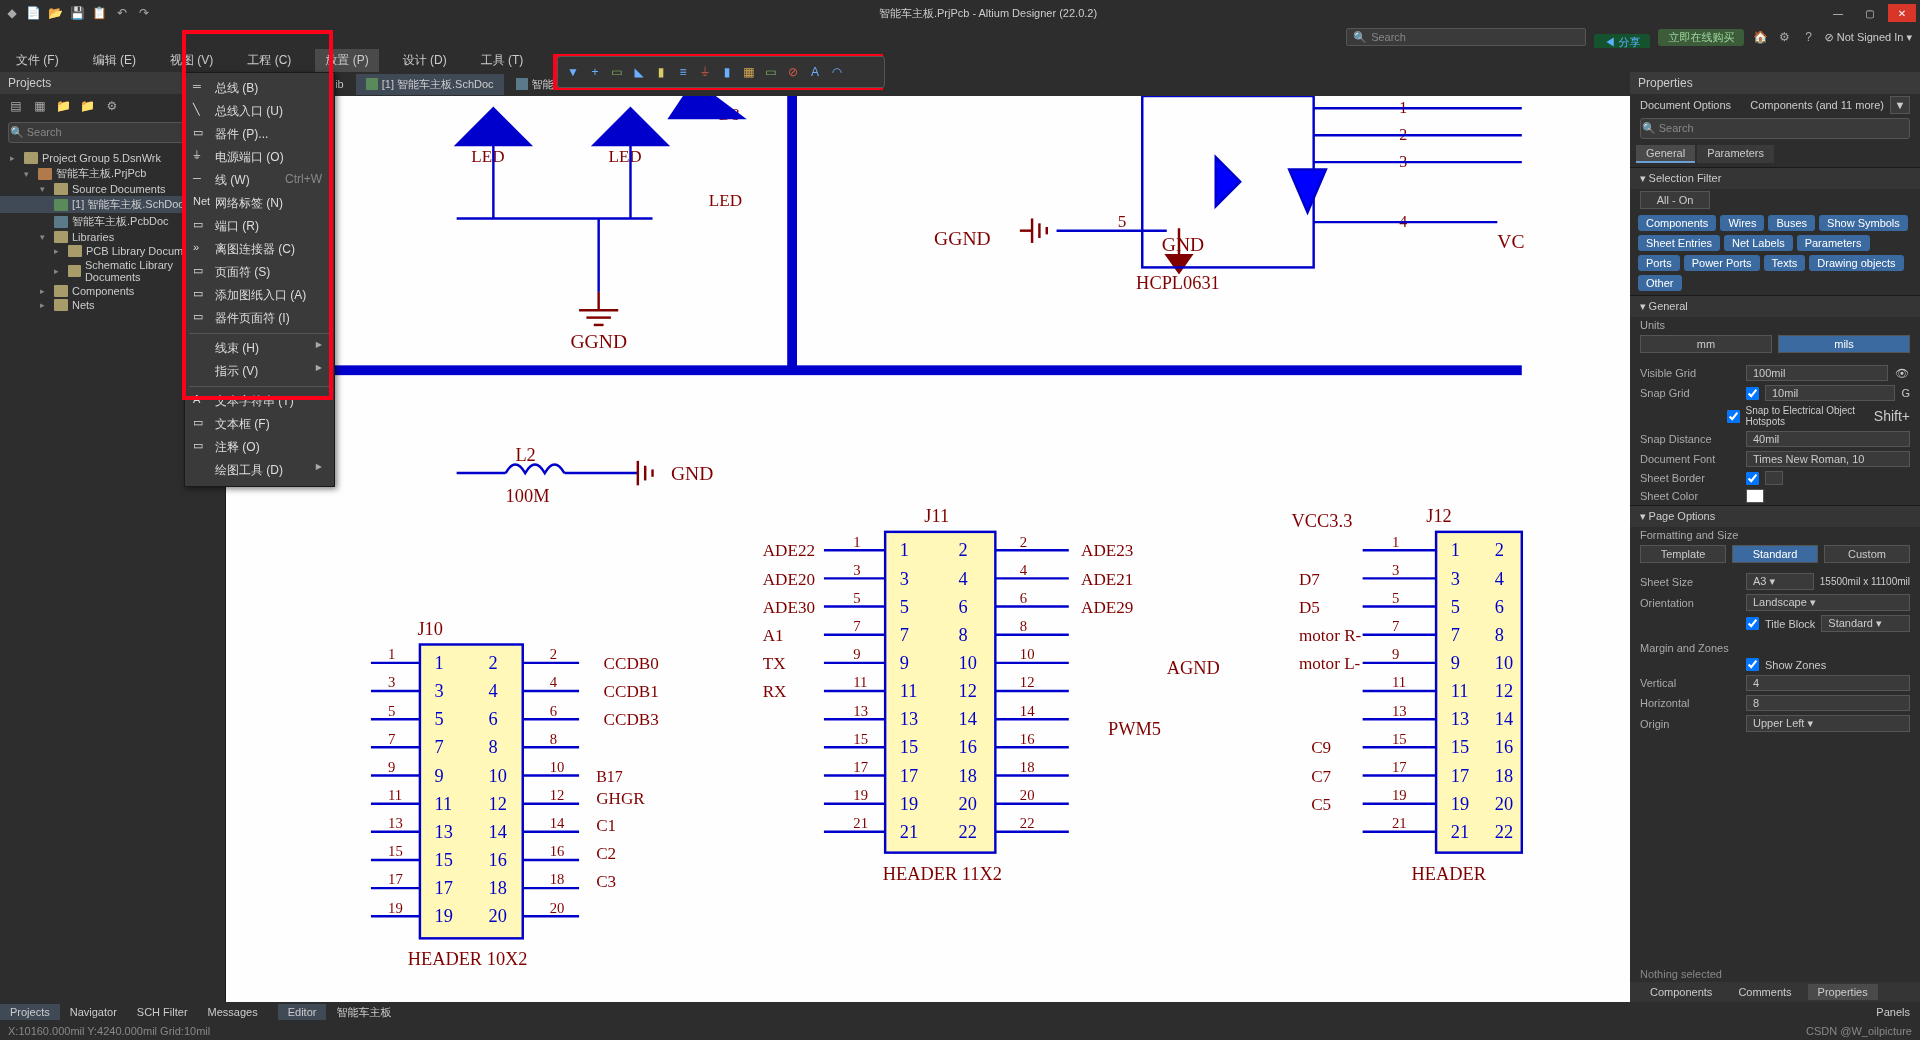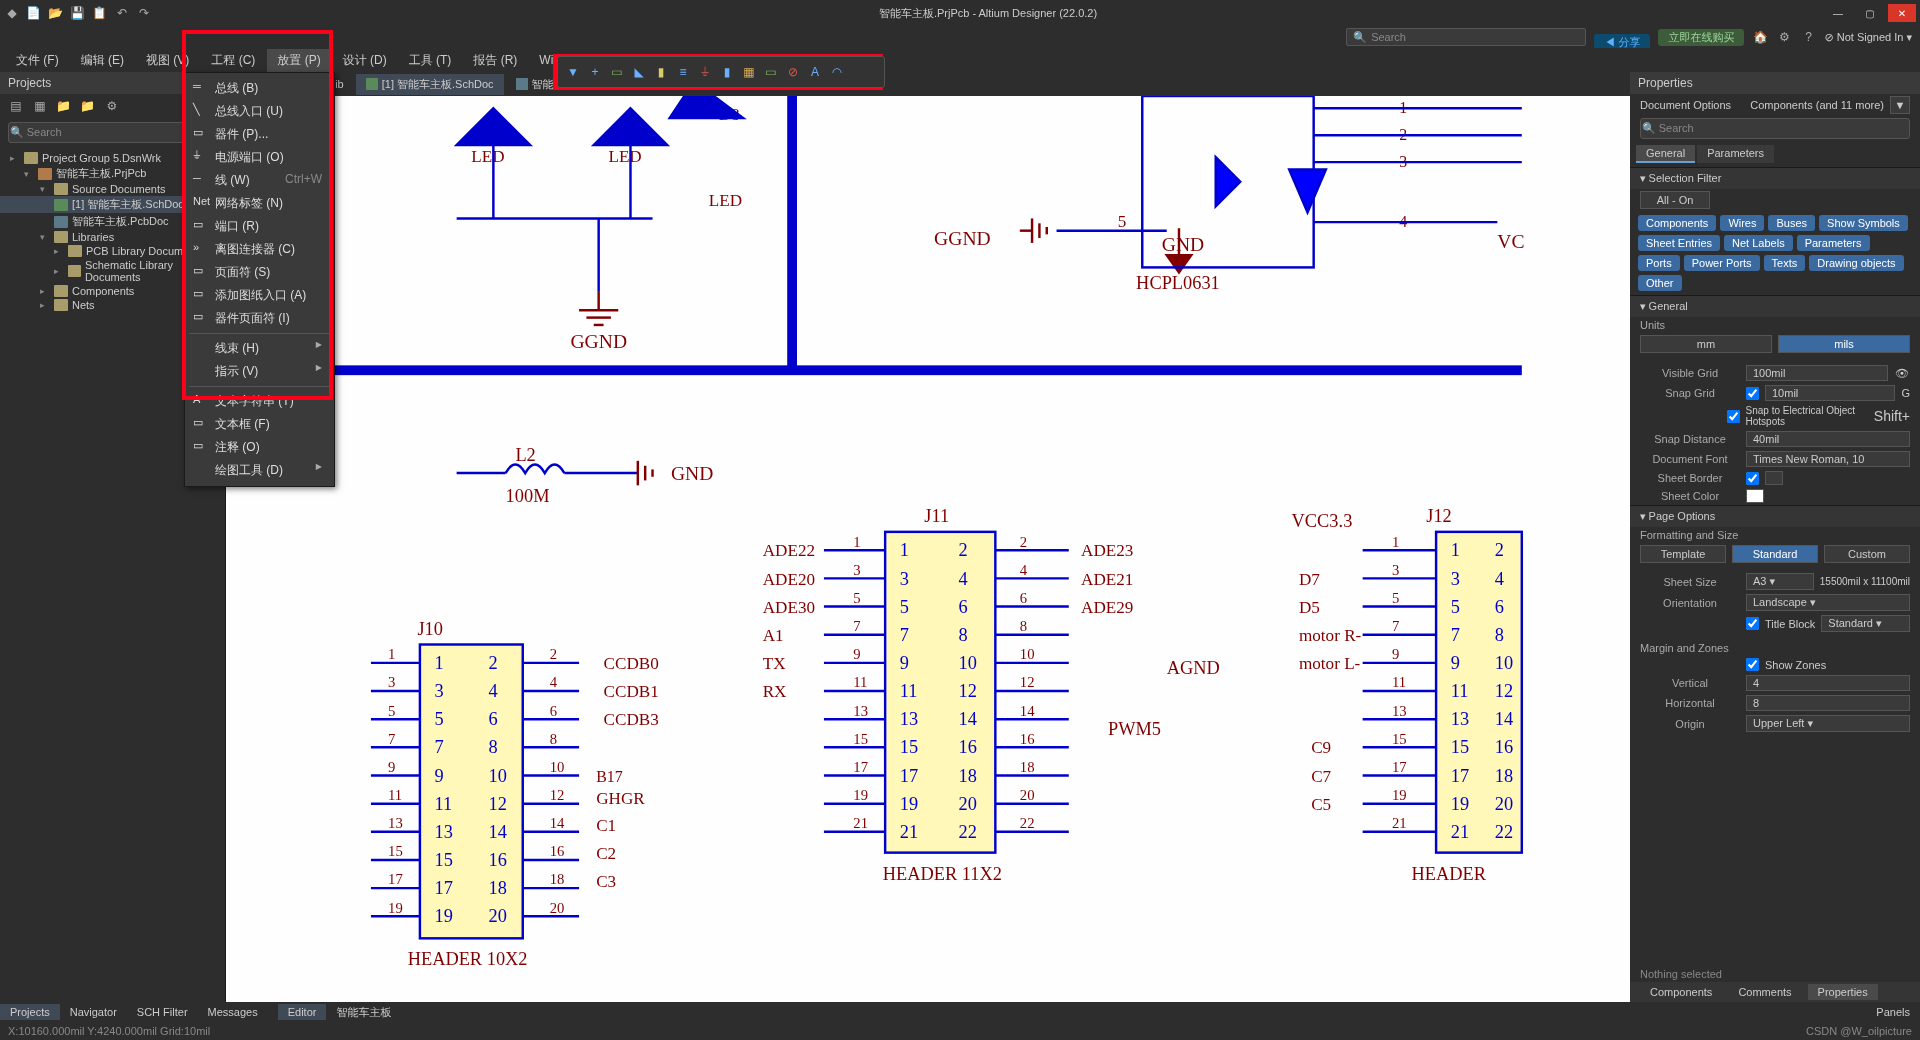--- a/index.html
+++ b/index.html
@@ -8,23 +8,23 @@
 .titlebar .icons-left { display:flex; gap:6px; align-items:center; }
 .tbico { width:16px; height:16px; display:inline-flex; align-items:center; justify-content:center; font-size:12px; color:#aaa; }
 .titlebar .title { flex:1; text-align:center; font-size:11px; color:#ccc; }
 .titlebar .right { display:flex; gap:4px; }
 .winbtn { width:28px; height:18px; display:flex; align-items:center; justify-content:center; font-size:10px; color:#ccc; }
 .winbtn.close { background:#d9362a; color:#fff; }
 .topstrip { height:22px; background:#2d2d2d; display:flex; align-items:center; justify-content:space-between; padding:0 8px; }
 .topstrip .search { width:240px; height:18px; background:#3a3a3a; border:1px solid #555; border-radius:2px; font-size:11px; padding:0 6px; color:#888; display:flex; align-items:center; gap:4px; }
 .topstrip .rbtns { display:flex; gap:8px; align-items:center; }
 .pill { padding:1px 10px; border-radius:3px; font-size:11px; }
-.pill.share { background:#0c4a6e; color:#5bb0ff;margin-top:11px; }
+.pill.share { background:#14532d; color:#5bb0ff;margin-top:11px; }
 .pill.buy { background:#3d5c3a; color:#9bd49b;text-align:right; }
-.menubar { height:24px; background:#2d2d2d; display:flex; align-items:center; padding:0 6px; gap:2px; position:relative; z-index:5; }
+.menubar { height:24px; background:#2d2d2d; display:flex; align-items:center; padding:0 6px; gap:14px; position:relative; z-index:5; }
 .menubar span { padding:3px 10px; font-size:12px; color:#ccc; }
 .menubar span:nth-child(5) { background:#4a4a4a; }
 .mainlayout { display:flex; height:calc(1040px - 26px - 22px - 24px - 20px - 18px); }
 .leftpanel { width:226px; background:#2d2d2d; display:flex; flex-direction:column; border-right:1px solid #1a1a1a; }
 .panelhead { background:#3a3a3a; padding:4px 8px; font-size:12px; }
 .panelTools { display:flex; gap:8px; padding:4px 8px; }
 .panelSearch { margin:4px 8px; background:#3a3a3a; border:1px solid #555; border-radius:3px; padding:3px 1px; color:#888; font-size:11px; }
 .tree { padding:4px 0; font-size:11px; }
 .tree .node { padding:1px 0 1px 10px; display:flex; align-items:center; gap:4px; }
 .tree .ind1 { padding-left:24px; }
@@ -46,21 +46,21 @@
 .dropdown .arrow::after { content:"▶"; font-size:8px; color:#aaa; }
 .redbox { position:absolute; border:4px solid #ff001a; z-index:30; pointer-events:none; }
 .topiconbar { position:absolute; left:557px; top:56px; width:328px; height:32px; background:#333; border:1px solid #555; border-radius:3px; display:flex; align-items:center; gap:4px; padding:0 6px; z-index:30; }
 .tib { width:18px; height:18px; display:inline-flex; align-items:center; justify-content:center; font-size:12px; }
 .rightpanel { width:290px; background:#2d2d2d; display:flex; flex-direction:column; overflow-y:auto; }
 .rp-head { background:#3a3a3a; padding:4px 8px; font-size:12px; display:flex; align-items:center; }
 .rp-row { display:flex; align-items:center; padding:2px 10px; gap:6px; font-size:11px; }
 .rp-sec { background:#353535; padding:4px 10px; font-size:11px; border-top:1px solid #1a1a1a; }
 .chip { background:#3a6aa0; color:#fff; padding:2px 8px; border-radius:3px; font-size:11px; display:inline-block; margin:2px; }
 .chipbox { padding:2px 6px; display:flex; flex-wrap:wrap; }
-.rlabel { width:100px; text-align:center; color:#aaa; }
+.rlabel { width:100px; text-align:left; color:#aaa; }
 .rfield { flex:1; background:#3a3a3a; border:1px solid #555; padding:1px 6px; color:#ccc; }
 .rbtn3 { flex:1; text-align:center; padding:2px 0; background:#3a3a3a; border:1px solid #555; font-size:11px; }
 .rbtn3.active { background:#3a6aa0; color:#fff; }
 .rtabs { display:flex; gap:2px; padding:4px 6px; }
 .rtab { padding:2px 10px; font-size:11px; background:#3a3a3a; }
 .rtab.active { background:#4a4a4a; border-bottom:2px solid #6aa0d6; }
 .statusbar { height:20px; background:#2d2d2d; display:flex; align-items:center; font-size:11px; }
 .sbtn { padding:2px 10px; }
 .infobar { height:18px; background:#2d2d2d; display:flex; align-items:center; justify-content:space-between; padding:0 8px; font-size:11px; color:#888; }
 svg text { font-family:"Times New Roman",serif; }

